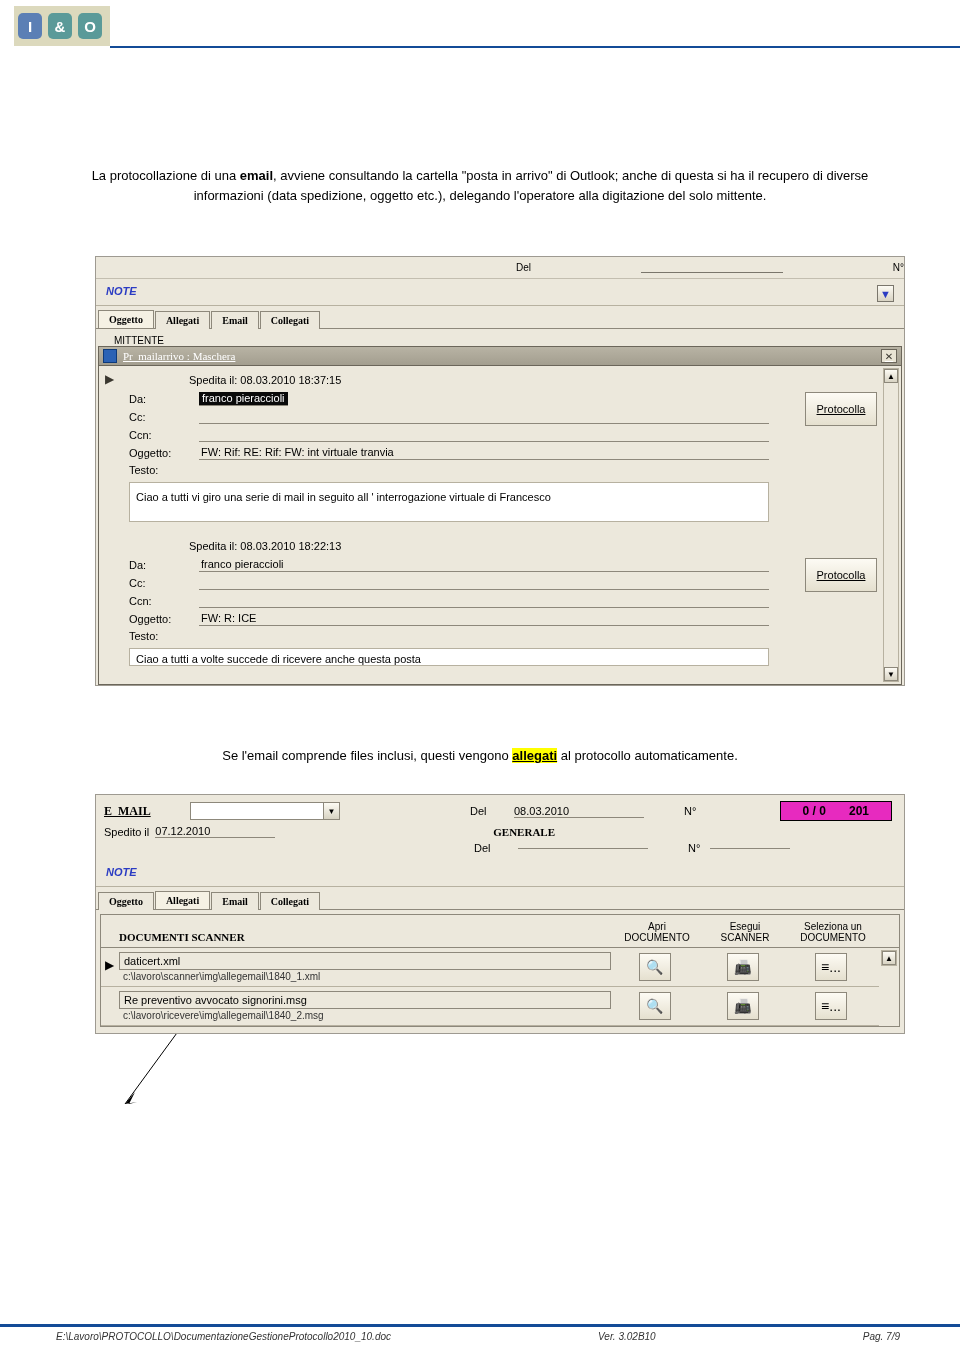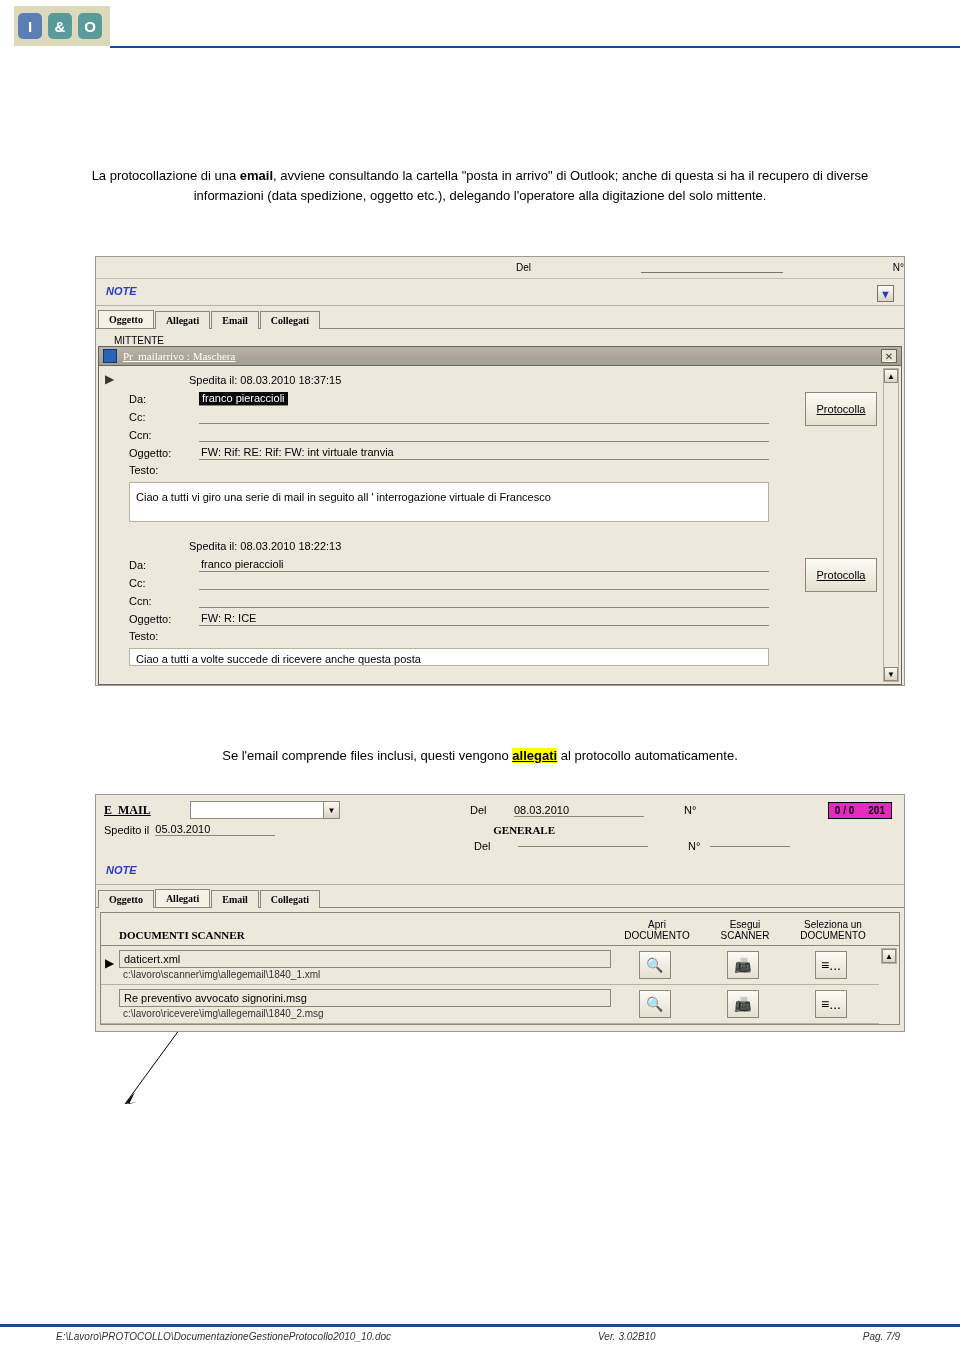--- a/index.html
+++ b/index.html
@@ -312,24 +312,24 @@
   .kv .l { width: 40px; margin-left: 130px; }
   .kv .v { border-bottom: 1px solid #8d887b; min-width: 130px; }
   .kv-num { margin-left: 40px; }
   .pink-box {
     margin-left: auto;
     margin-right: 6px;
     background: #e72abf;
     color: #000;
     font-weight: bold;
     border: 1px solid #000;
-    padding: 2px 6px;
-    font-size: 10px;
-    display: flex;
-    gap: 14px;
+    padding: 2px 22px;
+    font-size: 12px;
+    display: flex;
+    gap: 23px;
   }
   .scr2 .hdr-row2 {
     display: flex;
     align-items: center;
     padding: 4px 6px 0 8px;
   }
   .scr2 .spedito-lbl { font-size: 11px; }
   .scr2 .date-field {
     margin-left: 6px;
     width: 120px;
@@ -594,21 +594,21 @@
       <div class="kv kv-num">
           <span>N°</span>
         </div>
       <div class="pink-box">
         <span>0 / 0</span>
         <span>201</span>
       </div>
     </div>
     <div class="hdr-row2">
       <span class="spedito-lbl">Spedito il</span>
-      <span class="date-field">05.03.2010</span>
+      <span class="date-field">07.12.2010</span>
       <span class="gen-label">GENERALE</span>
     </div>
     <div class="hdr-row3">
       <span style="width:370px;"></span>
       <div class="kv">
           <span class="l" style="margin-left:0;">Del</span>
           <span class="v"></span>
         </div>
       <div class="kv kv-num">
           <span>N°</span>

